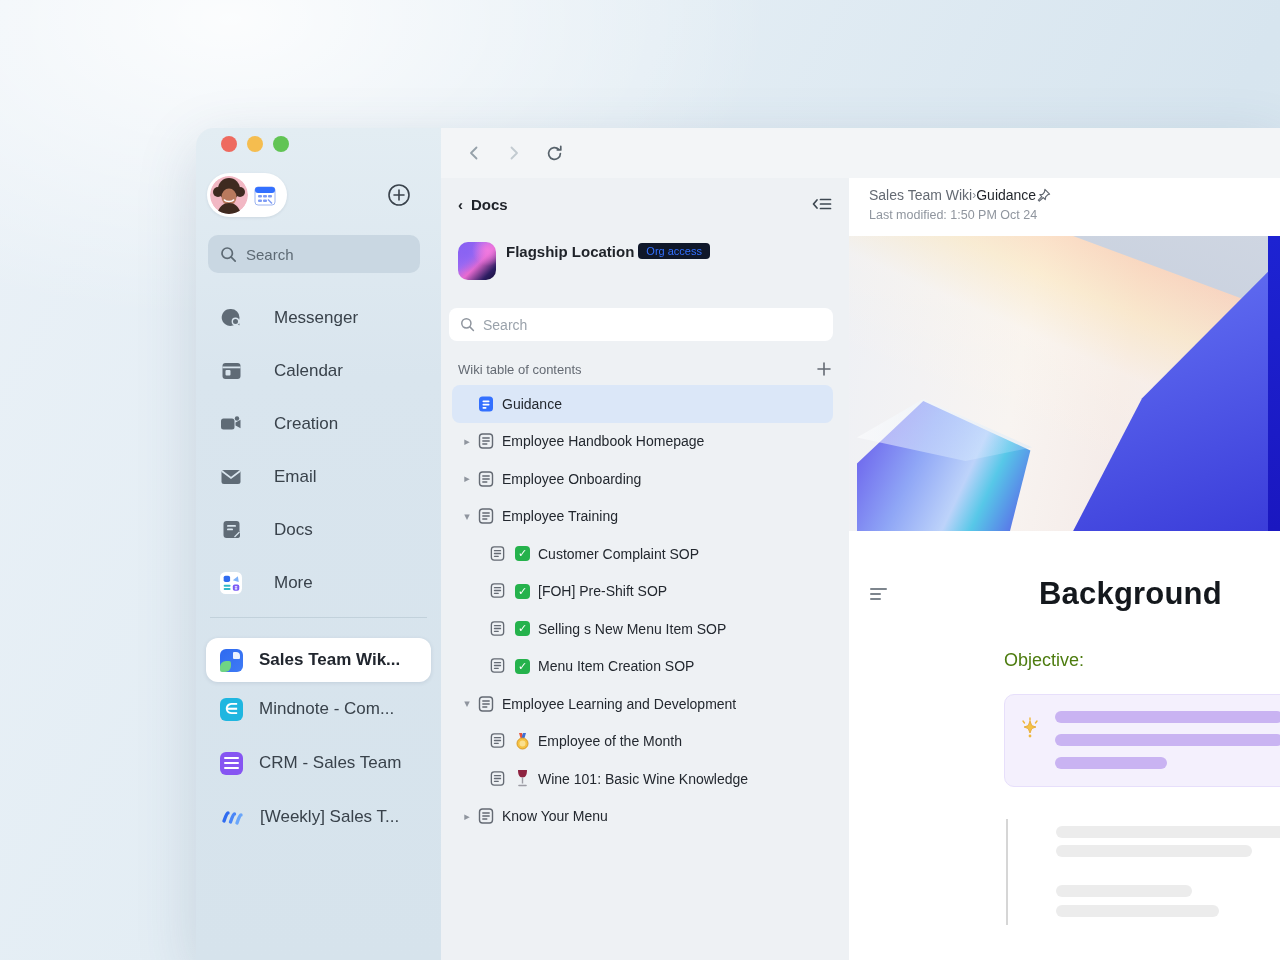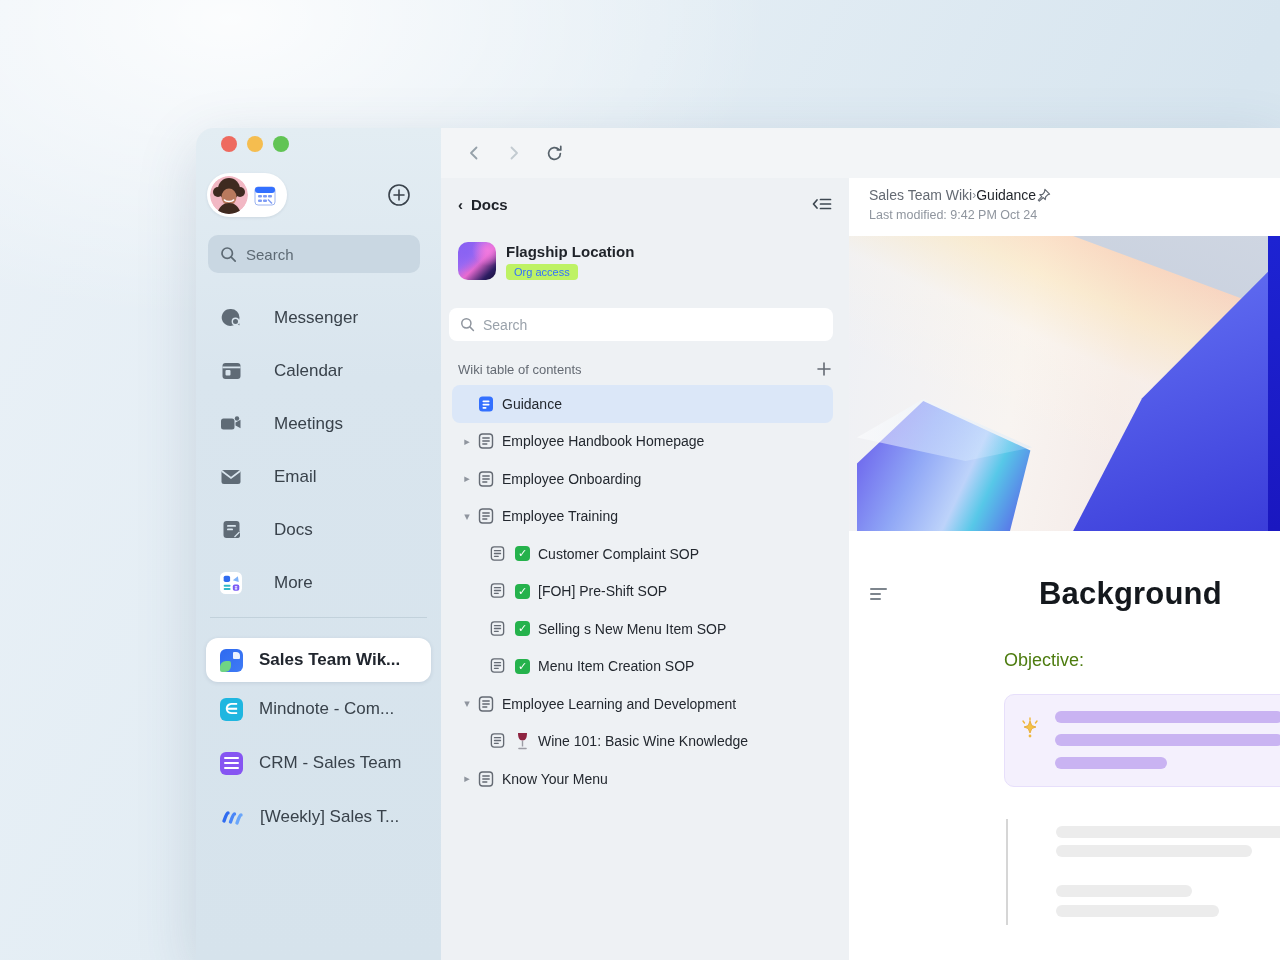--- a/index.html
+++ b/index.html
@@ -91,24 +91,24 @@
   .docs-title { font-size:15px; font-weight:700; color:#1f2329; }
   .collapse-ic { margin-left:auto; width:20px; height:16px; cursor:pointer; color:#3e4851; }
   .ws-row { position:absolute; left:17px; top:64px; display:flex; gap:10px; }
   .ws-icon {
     width:38px; height:38px; border-radius:10px; flex:0 0 auto;
     background:
       radial-gradient(26px 26px at 78% 22%, #f07ae0 0%, rgba(240,122,224,0) 60%),
       radial-gradient(30px 30px at 20% 25%, #8a63f3 0%, rgba(138,99,243,0) 70%),
       linear-gradient(135deg,#7e57f0 0%, #a16bf2 35%, #e86ad0 55%, #2d1e63 82%, #150d36 100%);
   }
-  .ws-info { display:flex; flex-direction:column; gap:4px; padding-top:1px; }
+  .ws-info { display:flex; flex-direction:row; gap:4px; padding-top:1px; }
   .ws-title { font-size:15px; font-weight:700; color:#1f2329; }
   .ws-badge {
-    align-self:flex-start; font-size:11px; color:#3370ff; background:#bef264;
+    align-self:flex-start; font-size:11px; color:#3370ff; background:#0f172a;
     border-radius:4px; padding:2px 8px; font-weight:500;
   }
   .doc-search {
     position:absolute; left:8px; right:16px; top:130px; height:33px; background:#fff;
     border-radius:8px; display:flex; align-items:center; gap:8px; padding:0 11px; color:#8f959e;
   }
   .doc-search input { border:none; outline:none; background:transparent; font-size:14px; width:100%; color:#1f2329; font-family:inherit; }
   .doc-search input::placeholder { color:#9aa2ab; }
   .toc-head { position:absolute; left:17px; right:16px; top:181px; height:20px; display:flex; align-items:center; }
   .toc-head .tlabel { font-size:13px; color:#646a73; }
@@ -251,21 +251,21 @@
         <span class="nlabel">Calendar</span>
       </div>
       <div class="nav-item">
         <span class="nicon">
           <svg width="22" height="22" viewBox="0 0 22 22" fill="#5f6b76">
             <rect x="1" y="5.5" width="13.5" height="11" rx="2.5"></rect>
             <path d="M15.5 9.5l5-2.8v8.6l-5-2.8z"></path>
             <circle cx="17" cy="5.5" r="2.2"></circle>
           </svg>
         </span>
-        <span class="nlabel">Meetings</span>
+        <span class="nlabel">Creation</span>
       </div>
       <div class="nav-item">
         <span class="nicon">
           <svg width="22" height="22" viewBox="0 0 22 22" fill="#5f6b76">
             <rect x="1.5" y="4" width="19" height="14" rx="2.5"></rect>
             <path d="M2.5 5.5L11 12l8.5-6.5" stroke="#d9e5ee" stroke-width="1.7" fill="none" stroke-linecap="round"></path>
           </svg>
         </span>
         <span class="nlabel">Email</span>
       </div>
@@ -498,20 +498,37 @@
         <span class="slot">▾</span>
         <span class="dicon">
           <svg width="18" height="18" viewBox="0 0 18 18" fill="none" stroke="#646a73" stroke-width="1.4">
               <rect x="2.5" y="2" width="13" height="14" rx="3"></rect>
               <path d="M5.8 6h6.4M5.8 9h6.4M5.8 12h4" stroke-linecap="round"></path>
             </svg>
         </span>
         <span class="rlabel">Employee Learning and Development</span>
       </div>
 
+      <div class="toc-row lvl1">
+        <span class="dicon">
+          <svg width="17" height="17" viewBox="0 0 18 18" fill="none" stroke="#646a73" stroke-width="1.4">
+              <rect x="2.5" y="2" width="13" height="14" rx="3"></rect>
+              <path d="M5.8 6h6.4M5.8 9h6.4M5.8 12h4" stroke-linecap="round"></path>
+            </svg>
+        </span>
+        <span class="emoji">
+          <svg width="15" height="17" viewBox="0 0 15 17">
+              <path d="M4 0h3l1.5 5h-3z" fill="#e5533d"></path>
+              <path d="M11 0H8L6.5 5h3z" fill="#3d6fd6"></path>
+              <circle cx="7.5" cy="10.5" r="5.5" fill="#f5c242" stroke="#d99a26"></circle>
+              <circle cx="7.5" cy="10.5" r="3" fill="#fbe08e"></circle>
+            </svg>
+        </span>
+        <span class="rlabel">Employee of the Month</span>
+      </div>
 
       <div class="toc-row lvl1">
         <span class="dicon">
           <svg width="17" height="17" viewBox="0 0 18 18" fill="none" stroke="#646a73" stroke-width="1.4">
               <rect x="2.5" y="2" width="13" height="14" rx="3"></rect>
               <path d="M5.8 6h6.4M5.8 9h6.4M5.8 12h4" stroke-linecap="round"></path>
             </svg>
         </span>
         <span class="emoji">
           <svg width="13" height="17" viewBox="0 0 13 17">
@@ -540,21 +557,21 @@
     <div class="crumb-row">
       <span class="crumb-parent">Sales Team Wiki</span>
       <span class="crumb-sep">›</span>
       <span class="crumb-current">Guidance</span>
       <span class="pin-ic">
         <svg width="15" height="15" viewBox="0 0 16 16" fill="none" stroke="currentColor" stroke-width="1.3" stroke-linejoin="round">
           <path d="M9.5 1.5l5 5-1.8.5-2.4 2.4-.4 2.9-2.1-2.1L3.5 14l-1-1 3.7-3.8L4.1 7.1l2.9-.4 2-2.4z"></path>
         </svg>
       </span>
     </div>
-    <div class="modified">Last modified: 9:42 PM Oct 24</div>
+    <div class="modified">Last modified: 1:50 PM Oct 24</div>
 
     <div class="hero">
       <div class="ray"></div>
       <div class="ceiling"></div>
       <div class="bluewedge"></div>
       <div class="stripe"></div>
       <div class="prism"></div>
       <div class="prism-hl"></div>
     </div>
 

